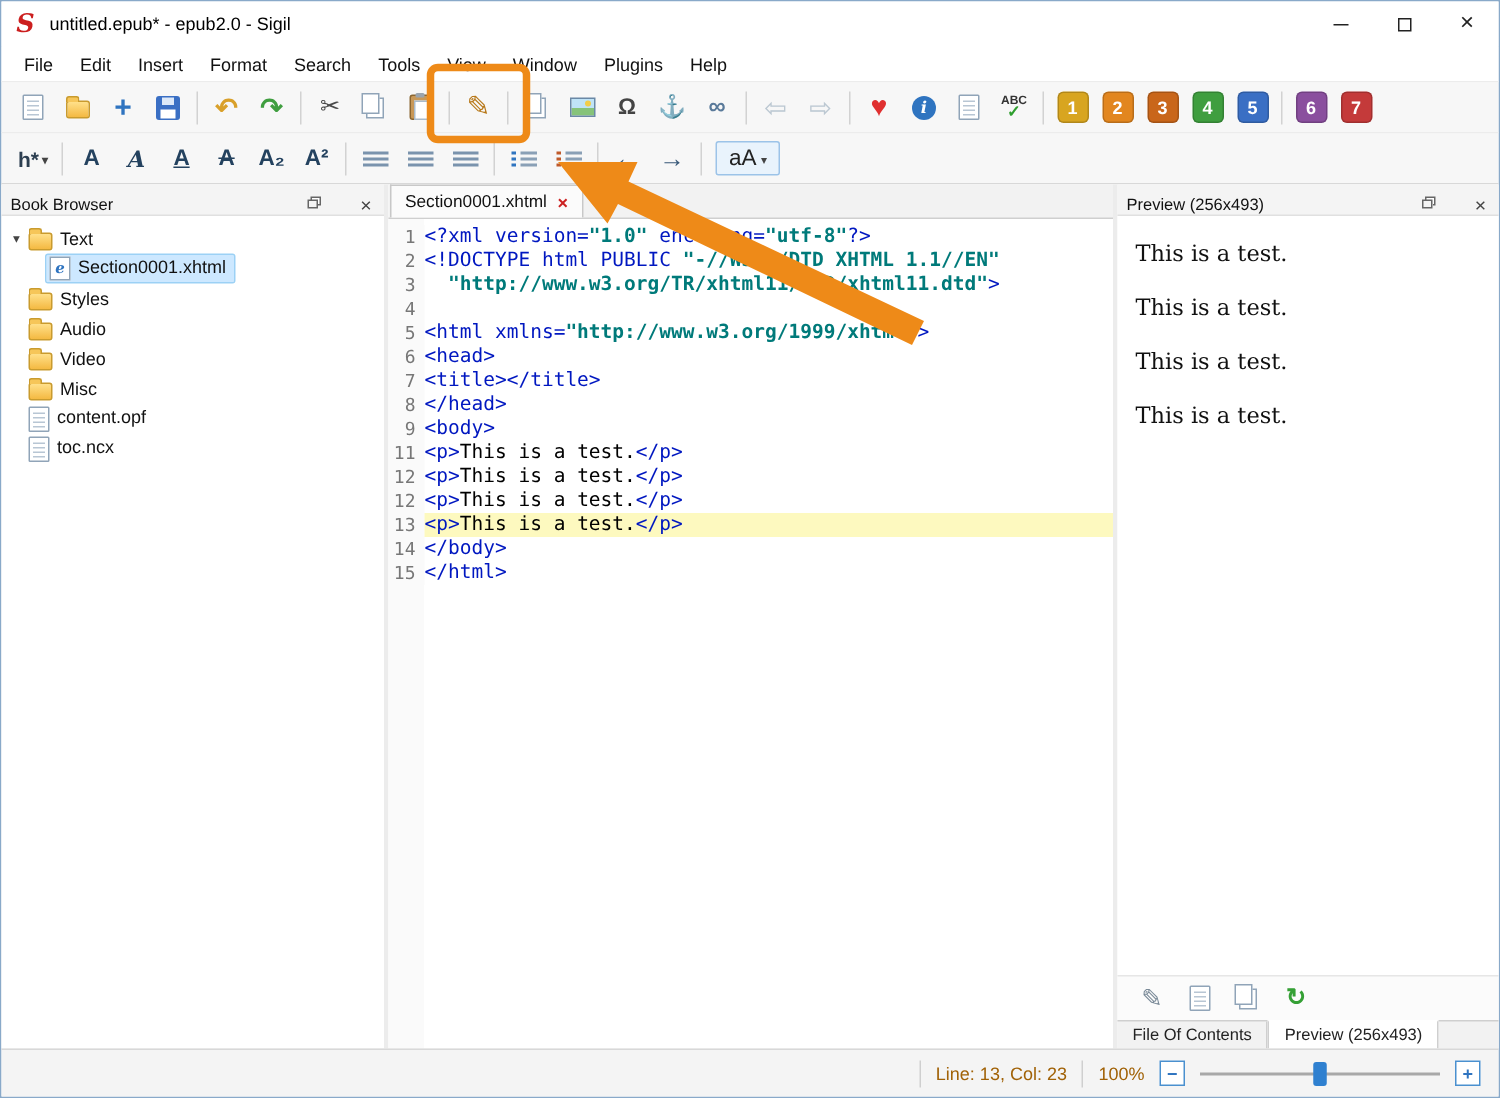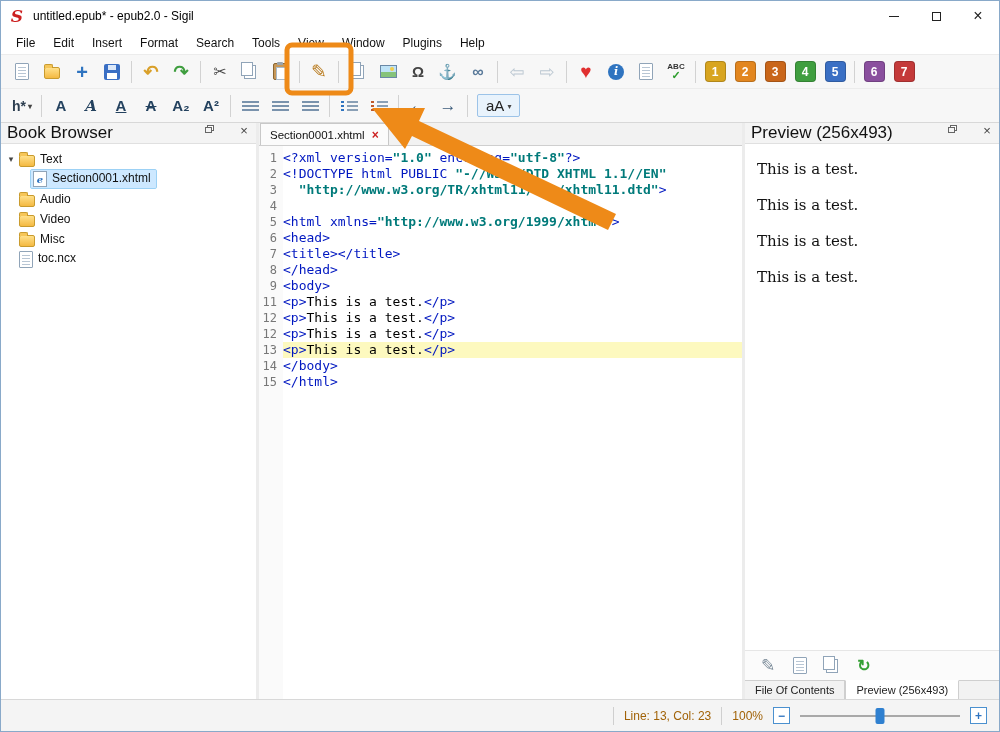--- a/index.html
+++ b/index.html
@@ -66,21 +66,21 @@
   .ic-listnum::before{content:"";position:absolute;left:0;top:1px;width:3px;height:2px;background:#c05a2a;box-shadow:0 4px 0 #c05a2a,0 8px 0 #c05a2a}
   .ic-list::after,.ic-listnum::after{content:"";position:absolute;left:6px;top:1px;width:11px;height:2px;background:#8aa0b6;box-shadow:0 4px 0 #8aa0b6,0 8px 0 #8aa0b6}
   .ic-html{width:14px;height:16px;background:#fff;border:1px solid #90a4b8;display:inline-flex;align-items:center;justify-content:center}
   .ic-html::after{content:"e";font-family:"DejaVu Serif",serif;font-weight:bold;font-size:10px;color:#2f74c0}
 
   
   .main{flex:1;display:flex;min-height:0;background:#eaeaea}
   .panel-left{width:258px;background:#fff;border-right:3px solid #ececec;display:flex;flex-direction:column;flex:none}
   .editor{flex:1;display:flex;flex-direction:column;background:#fff;min-width:0}
   .panel-right{width:257px;background:#fff;border-left:3px solid #ececec;display:flex;flex-direction:column;flex:none}
-  .panel-header{height:21px;display:flex;align-items:flex-start;gap:20px;padding:0 4px 0 6px;background:#f4f4f4;border-bottom:1px solid #e0e0e0;font-size:17px;flex:none}
+  .panel-header{height:21px;display:flex;align-items:flex-end;gap:20px;padding:0 4px 0 6px;background:#f4f4f4;border-bottom:1px solid #e0e0e0;font-size:11px;flex:none}
   .ph-title{flex:1}
   .dockbtn{width:16px;height:14px;display:flex;align-items:center;justify-content:center;color:#555}
   .float-sq{width:7px;height:6px;border:1px solid #666;box-shadow:2px -2px 0 -1px #fff,2px -2px 0 0 #666}
   .xbtn::before{content:"×";font-size:13px;line-height:1;color:#444}
 
   
   .tree{flex:1;padding-top:5px;overflow:hidden}
   .tree-row{height:20px;display:flex;align-items:center;padding-left:4px}
   .expander{width:12px;font-size:9px;color:#444;text-align:center;flex:none}
   .indent{width:14px;flex:none}
@@ -334,35 +334,49 @@
             <span class="indent"></span>
             <span class="row-inner sel">
               <i class="ic ic-html"></i>
               <span class="tree-label">Section0001.xhtml</span>
             </span>
           </div>
           <div class="tree-row">
             <span class="expander"></span>
             <span class="row-inner">
               <i class="ic ic-folder"></i>
+              <span class="tree-label">Styles</span>
+            </span>
+          </div>
+          <div class="tree-row">
+            <span class="expander"></span>
+            <span class="row-inner">
+              <i class="ic ic-folder"></i>
               <span class="tree-label">Audio</span>
             </span>
           </div>
           <div class="tree-row">
             <span class="expander"></span>
             <span class="row-inner">
               <i class="ic ic-folder"></i>
               <span class="tree-label">Video</span>
             </span>
           </div>
           <div class="tree-row">
             <span class="expander"></span>
             <span class="row-inner">
               <i class="ic ic-folder"></i>
               <span class="tree-label">Misc</span>
+            </span>
+          </div>
+          <div class="tree-row">
+            <span class="expander"></span>
+            <span class="row-inner">
+              <i class="ic ic-page"></i>
+              <span class="tree-label">content.opf</span>
             </span>
           </div>
           <div class="tree-row">
             <span class="expander"></span>
             <span class="row-inner">
               <i class="ic ic-page"></i>
               <span class="tree-label">toc.ncx</span>
             </span>
           </div>
         </div>

